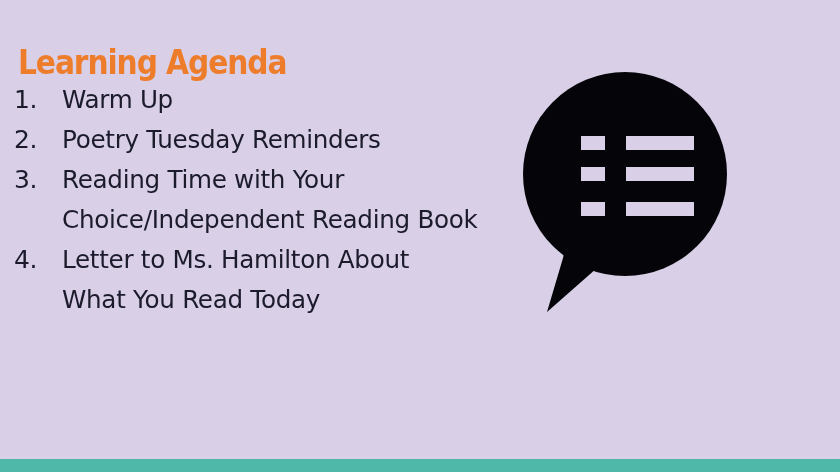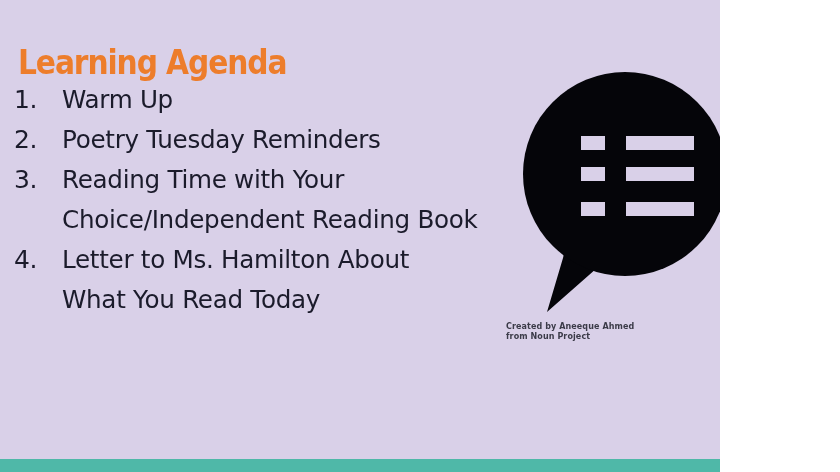--- a/index.html
+++ b/index.html
@@ -8,21 +8,21 @@
   }
   body {
     width: 840px;
     height: 472px;
     overflow: hidden;
     font-family: "Liberation Sans", sans-serif;
   }
 
   .slide {
     position: relative;
-    width: 720px;
+    width: 840px;
     height: 472px;
     background: #D9D0E8;
     overflow: hidden;
   }
 
   
   .slide-title {
     position: absolute;
     left: 18px;
     top: 21px;
@@ -145,18 +145,16 @@
       <rect x="121" y="74" width="68" height="14" fill="#D9D0E8"></rect>
 
       <rect x="76" y="105" width="24" height="14" fill="#D9D0E8"></rect>
       <rect x="121" y="105" width="68" height="14" fill="#D9D0E8"></rect>
 
       <rect x="76" y="140" width="24" height="14" fill="#D9D0E8"></rect>
       <rect x="121" y="140" width="68" height="14" fill="#D9D0E8"></rect>
     </svg>
   </div>
 
-  <div class="attribution">Created by Aneeque Ahmed
-from Noun Project</div>
 
   <div class="accent-bar"></div>
 
 </div>
 
 </body></html>

